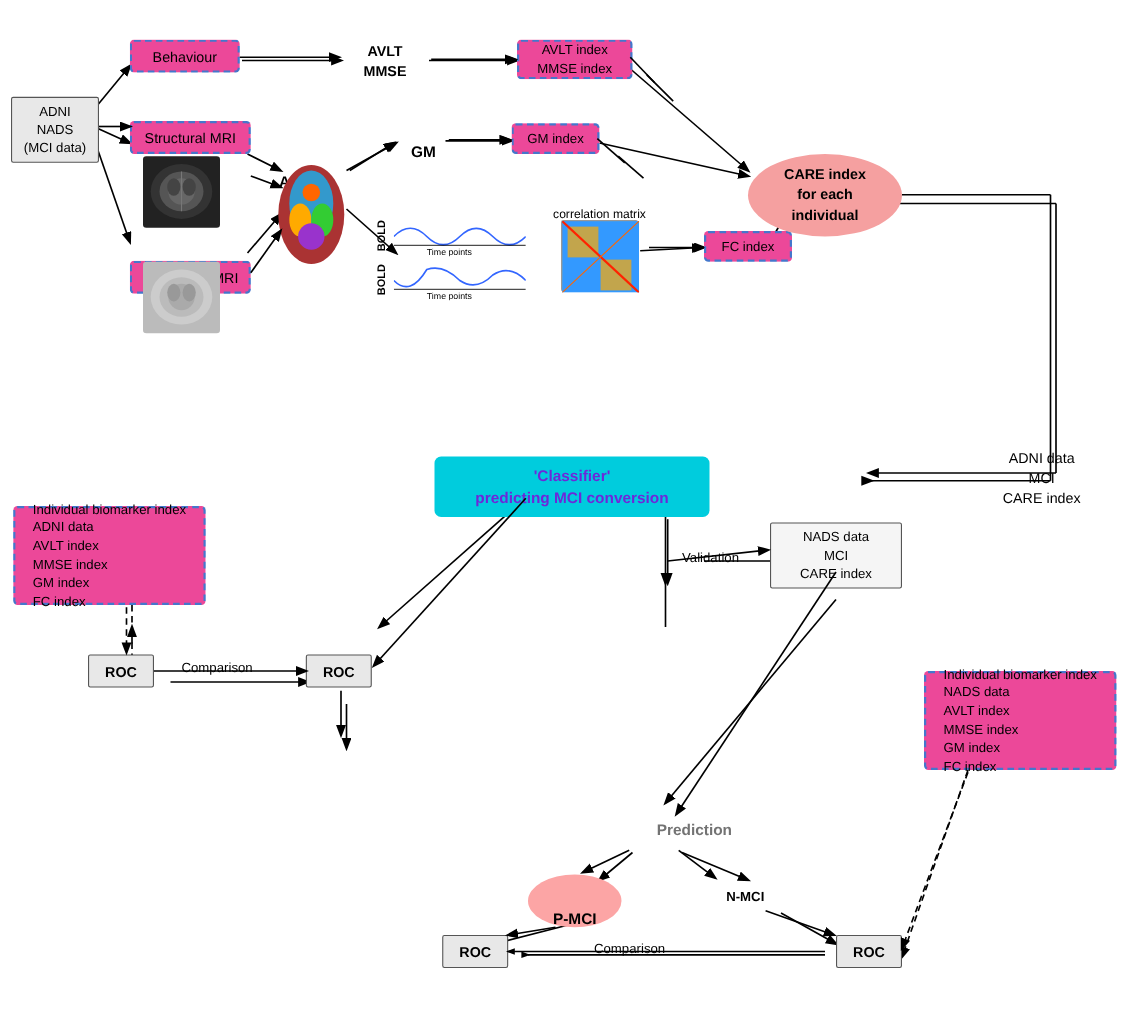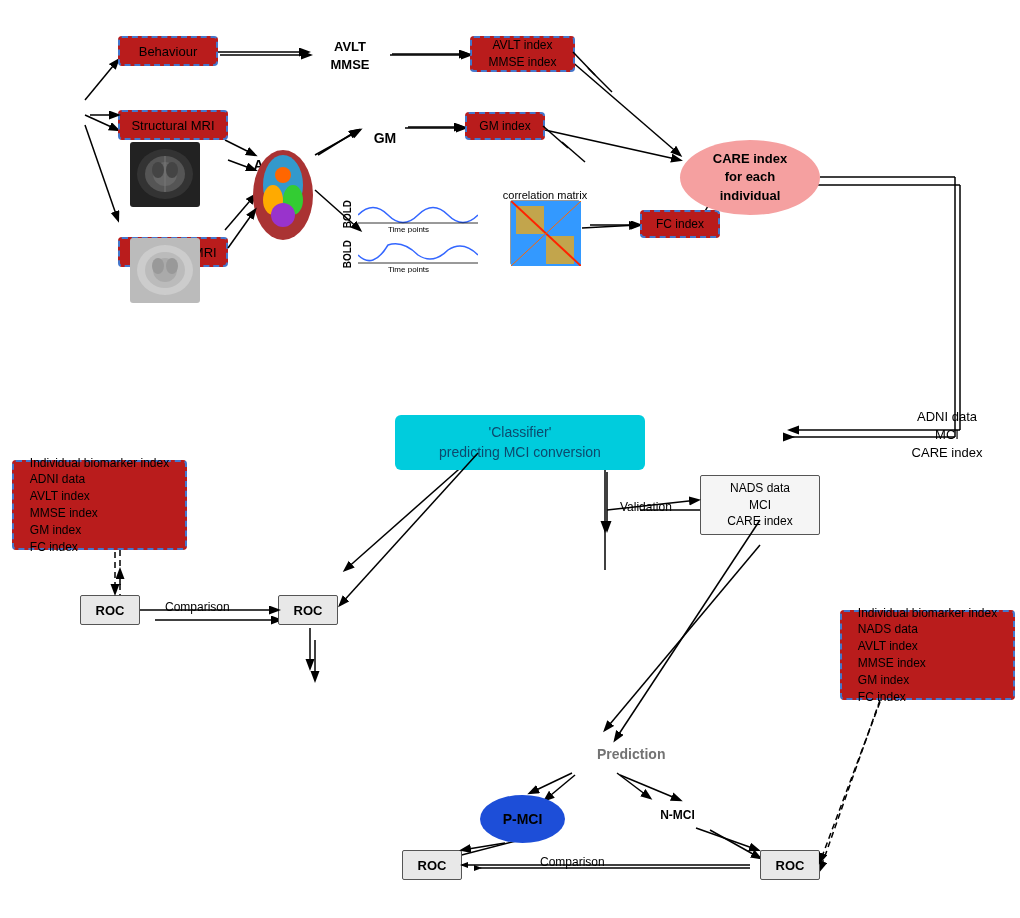--- a/index.html
+++ b/index.html
@@ -23,58 +23,59 @@
     .box {
       position: absolute;
       display: flex;
       align-items: center;
       justify-content: center;
       text-align: center;
     }
 
     .dashed-box {
       border: 2px dashed #4477cc;
-      background: #b91c1c;
+      background: #ec4899;
       padding: 4px 8px;
       border-radius: 4px;
     }
 
     .solid-box {
       border: 1.5px solid #555;
       background: #e8e8e8;
       padding: 4px 8px;
       border-radius: 2px;
     }
 
     .cyan-box {
       background: #00ccdd;
       border: none;
       border-radius: 6px;
       padding: 8px 16px;
-      color: #0c4a6e;
-      font-weight: normal;
+      color: #6d28d9;
+      font-weight: bold;
       font-size: 14px;
     }
 
     .pink-ellipse {
       background: #f5a0a0;
       border-radius: 50%;
       border: none;
       padding: 10px 15px;
       font-weight: bold;
       font-size: 13px;
       text-align: center;
     }
 
     .pink-ellipse-small {
-      background: #1d4ed8;
+      background: #fca5a5;
       border-radius: 50%;
       border: none;
       font-size: 13px;
       font-weight: bold;
+      align-items: flex-end;
     }
 
     
     .arrows-svg {
       position: absolute;
       top: 0; left: 0;
       width: 1020px;
       height: 918px;
       pointer-events: none;
     }
@@ -200,20 +201,25 @@
     <line x1="710" y1="830" x2="760" y2="858" stroke="#000" stroke-width="1.5" marker-end="url(#arrow)"></line>
 
     <line x1="480" y1="868" x2="750" y2="868" stroke="#000" stroke-width="1.5"></line>
     <line x1="480" y1="868" x2="480" y2="868" marker-end="url(#arrow)"></line>
 
     <line x1="880" y1="700" x2="820" y2="870" stroke="#000" stroke-width="1.5" stroke-dasharray="6,4" marker-end="url(#arrow)"></line>
 
     <line x1="120" y1="530" x2="120" y2="585" stroke="#000" stroke-width="1.5" stroke-dasharray="6,4"></line>
   </svg>
 
+  <div class="box solid-box" style="left:10px; top:88px; width:80px; height:60px;">
+    <span class="multiline" style="white-space:pre-line; font-size:12px;">ADNI
+NADS
+(MCI data)</span>
+  </div>
 
   <div class="box dashed-box" style="left:118px; top:36px; width:100px; height:30px;">
     <span>Behaviour</span>
   </div>
 
   <div class="box dashed-box" style="left:118px; top:110px; width:110px; height:30px;">
     <span>Structural MRI</span>
   </div>
 
   <div class="mri-img-structural" style="position:absolute; left:130px; top:142px;">

